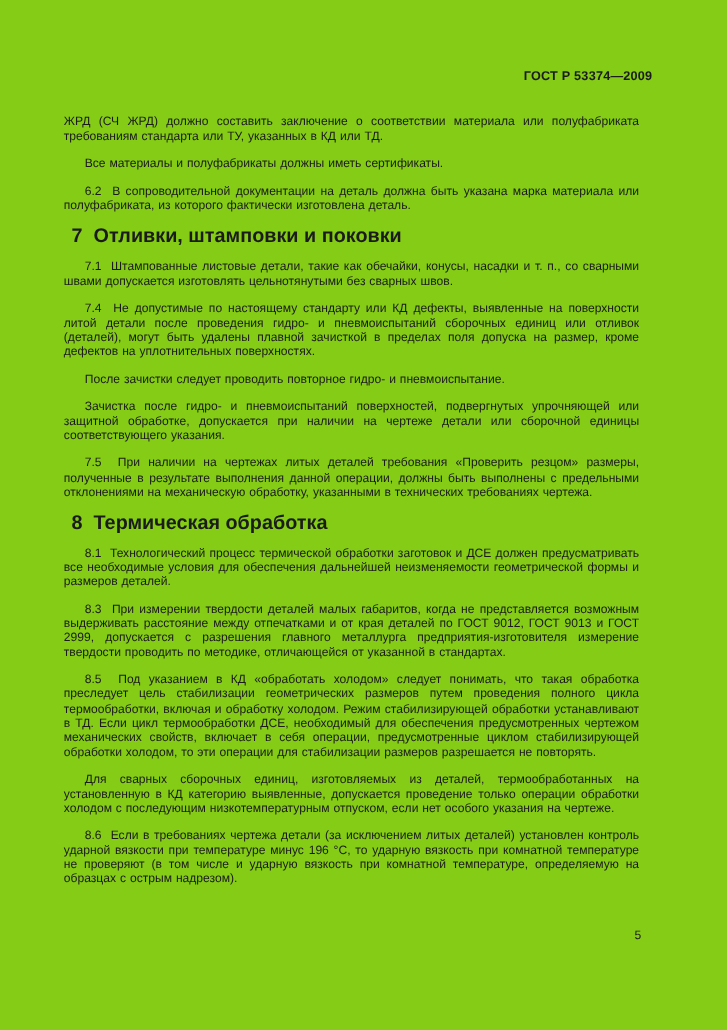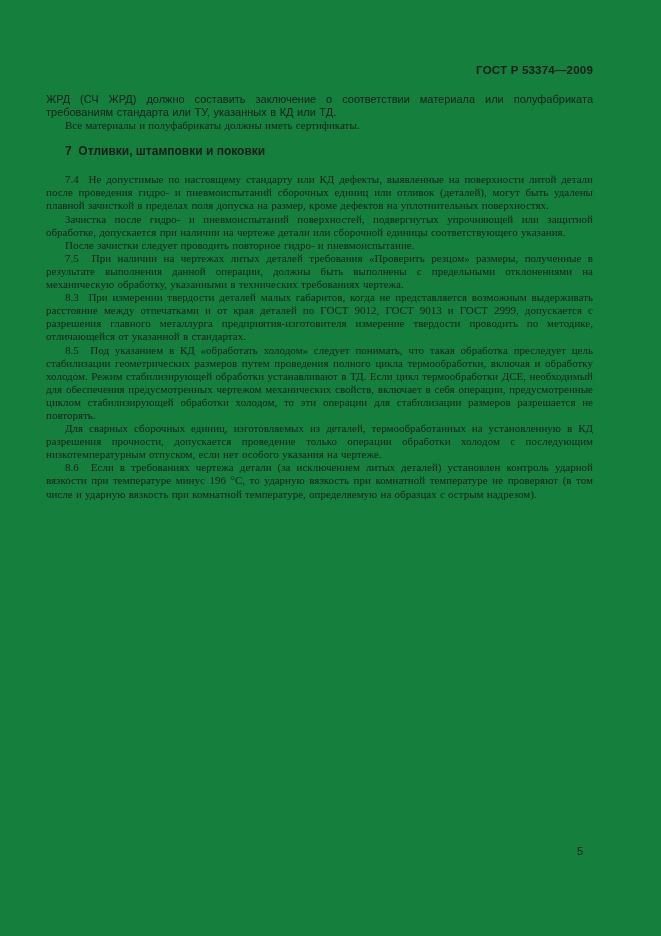--- a/index.html
+++ b/index.html
@@ -5,47 +5,47 @@
   * { box-sizing: border-box; }
   html, body { margin: 0; padding: 0; }
   body {
     width: 661px; height: 936px;
     background: #ffffff;
     font-family: "Liberation Sans", "DejaVu Sans", sans-serif;
   }
   .page {
     position: relative;
     width: 661px; height: 936px;
-    background: #15803d;
+    background: #84cc16;
     color: #1b1b1b;
     overflow: hidden;
   }
   .running-header {
     position: absolute;
     top: 64px; left: 46px; right: 68px;
     text-align: right;
     font-weight: 700;
     font-size: 11.5px;
     letter-spacing: 0.2px;
     white-space: nowrap;
   }
   .content {
     position: absolute;
     top: 93px; left: 46px; right: 68px;
   }
   .para {
-    margin: 0;
+    margin: 12px;
     font-size: 11px;
     line-height: 13.1px;
     text-align: justify;
     word-spacing: 0.5px;
   }
-  .para.indent { text-indent: 19px; font-family: Liberation Serif, serif; }
+  .para.indent { text-indent: 19px; }
   .section-heading {
-    font-size: 12px;
+    font-size: 18px;
     line-height: 16px;
     font-weight: 700;
     margin: 11px 0 14px 0;
     padding-left: 19px;
   }
   .page-number {
     position: absolute;
     top: 845px; right: 78px;
     font-size: 11px;
     line-height: 13px;
@@ -55,24 +55,28 @@
 </head>
 <body>
 
 <div class="page">
   <div class="running-header">
     <span>ГОСТ Р 53374—2009</span>
   </div>
   <main class="content" id="doc-content">
       <p class="para">ЖРД (СЧ ЖРД) должно составить заключение о соответствии материала или полуфабриката требованиям стандарта или ТУ, указанных в КД или ТД.</p>
       <p class="para indent">Все материалы и полуфабрикаты должны иметь сертификаты.</p>
+      <p class="para indent">6.2&nbsp; В сопроводительной документации на деталь должна быть указана марка материала или полуфабриката, из которого фактически изготовлена деталь.</p>
       <h2 class="section-heading">7&nbsp; Отливки, штамповки и поковки</h2>
+      <p class="para indent">7.1&nbsp; Штампованные листовые детали, такие как обечайки, конусы, насадки и т. п., со сварными швами допускается изготовлять цельнотянутыми без сварных швов.</p>
       <p class="para indent">7.4&nbsp; Не допустимые по настоящему стандарту или КД дефекты, выявленные на поверхности литой детали после проведения гидро- и пневмоиспытаний сборочных единиц или отливок (деталей), могут быть удалены плавной зачисткой в пределах поля допуска на размер, кроме дефектов на уплотнительных поверхностях.</p>
+      <p class="para indent">После зачистки следует проводить повторное гидро- и пневмоиспытание.</p>
       <p class="para indent">Зачистка после гидро- и пневмоиспытаний поверхностей, подвергнутых упрочняющей или защитной обработке, допускается при наличии на чертеже детали или сборочной единицы соответствующего указания.</p>
-      <p class="para indent">После зачистки следует проводить повторное гидро- и пневмоиспытание.</p>
       <p class="para indent">7.5&nbsp; При наличии на чертежах литых деталей требования «Проверить резцом» размеры, полученные в результате выполнения данной операции, должны быть выполнены с предельными отклонениями на механическую обработку, указанными в технических требованиях чертежа.</p>
+      <h2 class="section-heading">8&nbsp; Термическая обработка</h2>
+      <p class="para indent">8.1&nbsp; Технологический процесс термической обработки заготовок и ДСЕ должен предусматривать все необходимые условия для обеспечения дальнейшей неизменяемости геометрической формы и размеров деталей.</p>
       <p class="para indent">8.3&nbsp; При измерении твердости деталей малых габаритов, когда не представляется возможным выдерживать расстояние между отпечатками и от края деталей по ГОСТ 9012, ГОСТ 9013 и ГОСТ 2999, допускается с разрешения главного металлурга предприятия-изготовителя измерение твердости проводить по методике, отличающейся от указанной в стандартах.</p>
       <p class="para indent">8.5&nbsp; Под указанием в КД «обработать холодом» следует понимать, что такая обработка преследует цель стабилизации геометрических размеров путем проведения полного цикла термообработки, включая и обработку холодом. Режим стабилизирующей обработки устанавливают в ТД. Если цикл термообработки ДСЕ, необходимый для обеспечения предусмотренных чертежом механических свойств, включает в себя операции, предусмотренные циклом стабилизирующей обработки холодом, то эти операции для стабилизации размеров разрешается не повторять.</p>
-      <p class="para indent">Для сварных сборочных единиц, изготовляемых из деталей, термообработанных на установленную в КД разрешения прочности, допускается проведение только операции обработки холодом с последующим низкотемпературным отпуском, если нет особого указания на чертеже.</p>
+      <p class="para indent">Для сварных сборочных единиц, изготовляемых из деталей, термообработанных на установленную в КД категорию выявленные, допускается проведение только операции обработки холодом с последующим низкотемпературным отпуском, если нет особого указания на чертеже.</p>
       <p class="para indent">8.6&nbsp; Если в требованиях чертежа детали (за исключением литых деталей) установлен контроль ударной вязкости при температуре минус 196 °С, то ударную вязкость при комнатной температуре не проверяют (в том числе и ударную вязкость при комнатной температуре, определяемую на образцах с острым надрезом).</p>
     </main>
   <div class="page-number">5</div>
 </div>
 
 </body></html>

